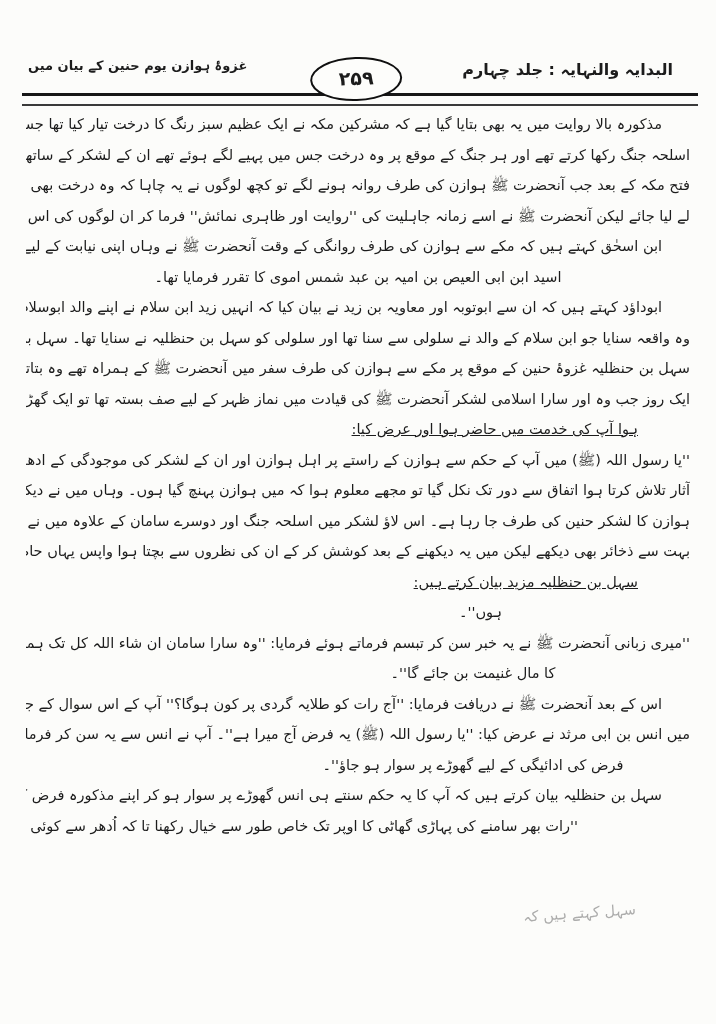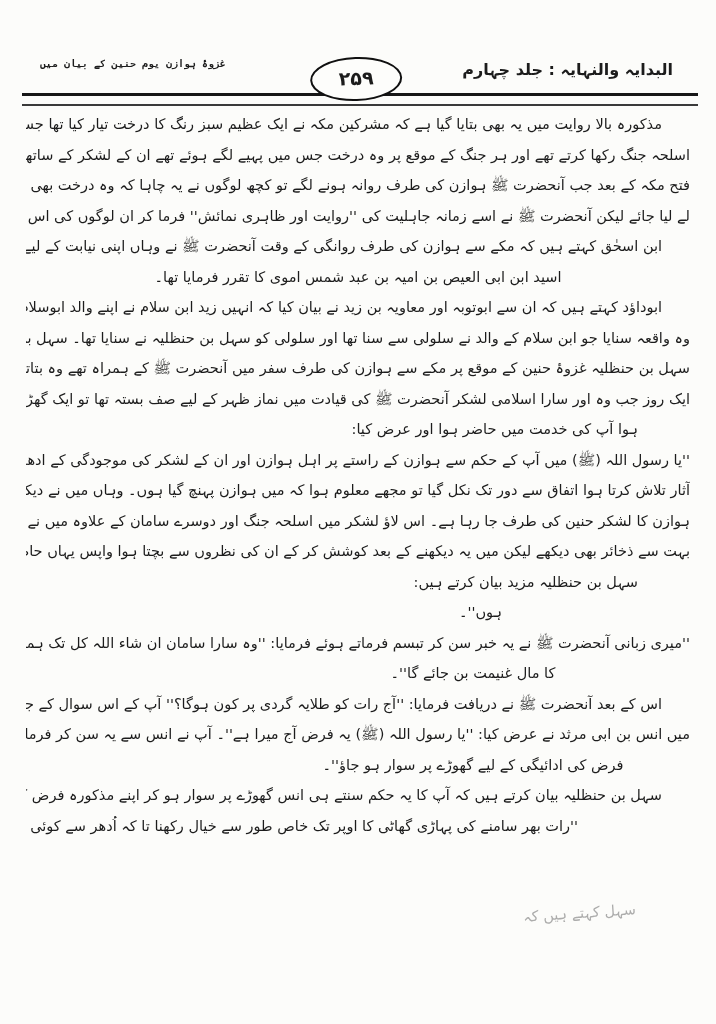--- a/index.html
+++ b/index.html
@@ -10,22 +10,22 @@
     color:#1c1c1c;
   }
   .page{position:absolute;inset:0;}
 
   
   .hdr-book{
     position:absolute;top:60px;right:43px;
     direction:rtl;font-size:16px;font-weight:700;letter-spacing:.2px;
   }
   .hdr-chapter{
-    position:absolute;top:58px;left:40px;
-    direction:rtl;font-size:10px;font-weight:700;font-family:Liberation Mono, monospace;
+    position:absolute;top:58px;left:28px;
+    direction:rtl;font-size:13px;font-weight:700;
   }
   .hdr-rule{
     position:absolute;left:22px;right:18px;top:93px;height:8px;
     border-top:3px solid #171717;
     border-bottom:2px solid #3a3a3a;
   }
   .pagenum-oval{
     position:absolute;left:50%;top:57px;width:88px;height:40px;
     transform:translateX(-52%) rotate(-2deg);
     border:2.5px solid #101010;border-radius:50%;
@@ -43,21 +43,21 @@
   }
   .line{
     height:30.5px;line-height:30.5px;
     font-size:14.5px;
     white-space:nowrap;overflow:hidden;
     text-align:justify;text-align-last:justify;
   }
   .line.center{text-align-last:center;}
   .line.right{text-align-last:right;}
   .line.indent{padding-right:28px;}
-  .line.indent-lg{padding-right:52px;}
+  .line.indent-lg{padding-right:52px;text-decoration:underline;}
   .line.shift-left{padding-left:230px;}
   .line.shift-right{padding-left:245px;}
   .line.quote-indent{padding-right:112px;padding-left:14px;}
 
   
   .faded-note{
     position:absolute;top:905px;right:80px;
     direction:rtl;font-size:14.5px;color:#8e8e8e;opacity:.72;
     transform:rotate(-4deg);
     white-space:nowrap;

